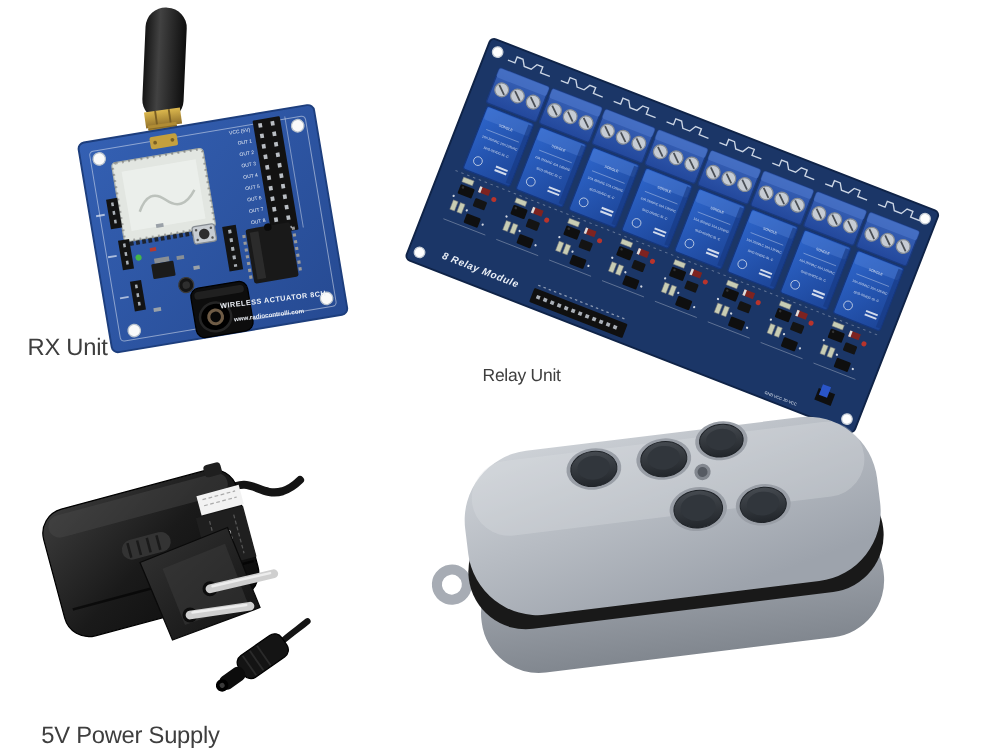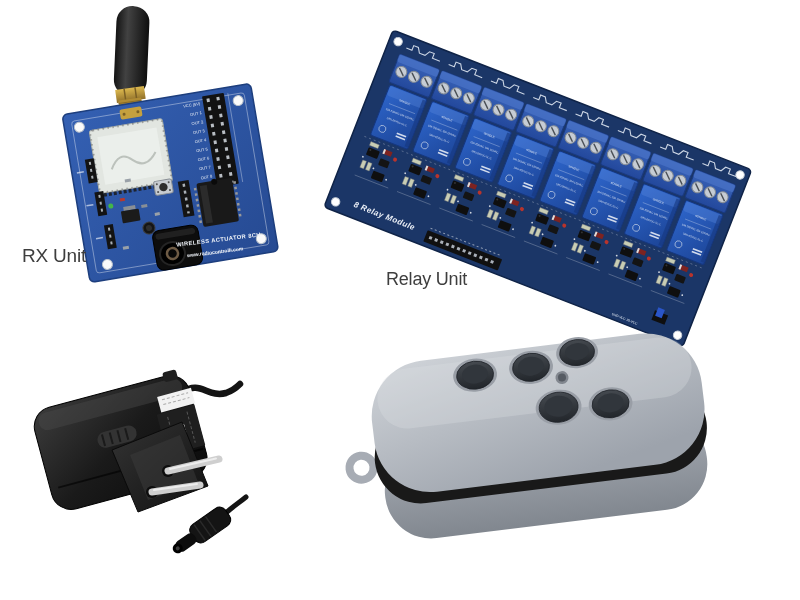--- a/index.html
+++ b/index.html
@@ -1,19 +1,19 @@
 <!DOCTYPE html>
 <html><head>
 <meta charset="utf-8">
 <style>
   html,body{margin:0;padding:0;background:#fff;}
   #canvas{position:relative;width:800px;height:600px;background:#fff;overflow:hidden;
           font-family:"Liberation Sans",sans-serif;}
   .photo{position:absolute;}
-  .caption{position:absolute;color:#3e3e3e;font-size:19px;letter-spacing:-0.2px;}
+  .caption{position:absolute;color:#3e3e3e;font-size:19px;letter-spacing:-0.2px;margin-top:23px;}
   svg text{font-family:"Liberation Sans",sans-serif;}
 </style>
 </head>
 <body>
 <div id="canvas">
 
 <svg class="photo" style="left:0;top:0" width="300" height="300" viewBox="0 0 300 300">
   <defs>
     <linearGradient id="rxGrad" x1="0" y1="0" x2="1" y2="1">
       <stop offset="0" stop-color="#3460b3"></stop>
@@ -348,15 +348,16 @@
       <ellipse cx="615" cy="414" rx="22" ry="16.5" fill="#999ea6"></ellipse>
       <ellipse cx="615" cy="414" rx="18.5" ry="14" fill="url(#btnGrad)" stroke="#1f2328" stroke-width="0.8"></ellipse>
       <ellipse cx="615" cy="413" rx="13" ry="9.5" fill="#31363c"></ellipse>
     </g>
     <circle cx="570" cy="382" r="6.5" fill="#82878f"></circle>
     <circle cx="570" cy="382" r="4" fill="#565b63"></circle>
   </g>
 </svg>
 
 <div class="caption" style="left:22px;top:245px">RX Unit</div>
-<div class="caption" style="left:386px;top:269px;font-size:18px">Relay Unit</div>
+<div class="caption" style="left:386px;top:269px;font-size:14px">Relay Unit</div>
+<div class="caption" style="left:33px;top:555px">5V Power Supply</div>
 
 </div>
 
 </body></html>

